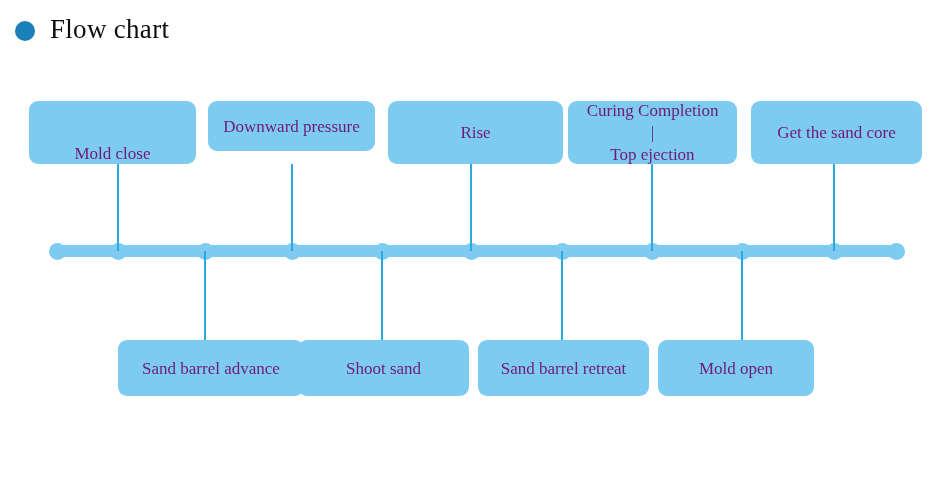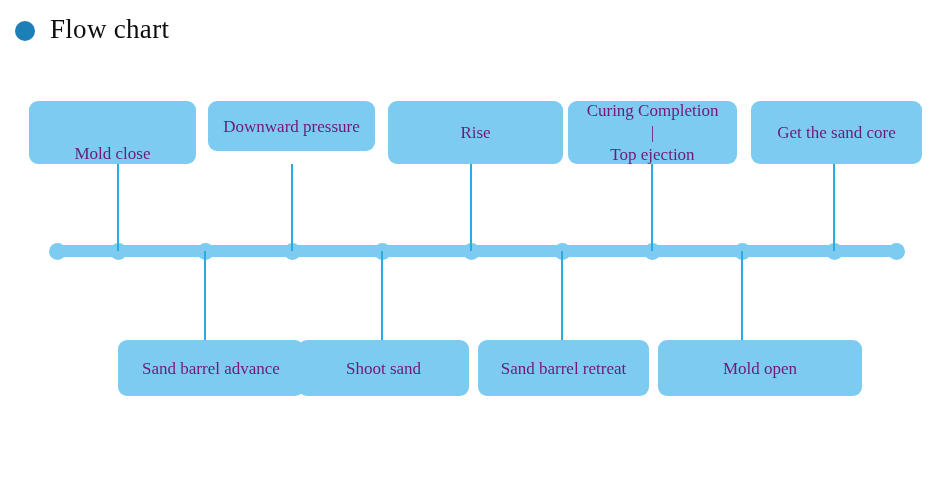--- a/index.html
+++ b/index.html
@@ -160,18 +160,18 @@
       </div>
       <div class="step-box" style="left: 118px; top: 340px; width: 186px; height: 56px;">
         <span class="label">Sand barrel advance</span>
       </div>
       <div class="step-box" style="left: 298px; top: 340px; width: 171px; height: 56px;">
         <span class="label">Shoot sand</span>
       </div>
       <div class="step-box" style="left: 478px; top: 340px; width: 171px; height: 56px;">
         <span class="label">Sand barrel retreat</span>
       </div>
-      <div class="step-box" style="left: 658px; top: 340px; width: 204px; height: 56px;">
+      <div class="step-box" style="left: 658px; top: 340px; width: 156px; height: 56px;">
         <span class="label">Mold open</span>
       </div>
     </div>
 
 </div>
 
 </body></html>

